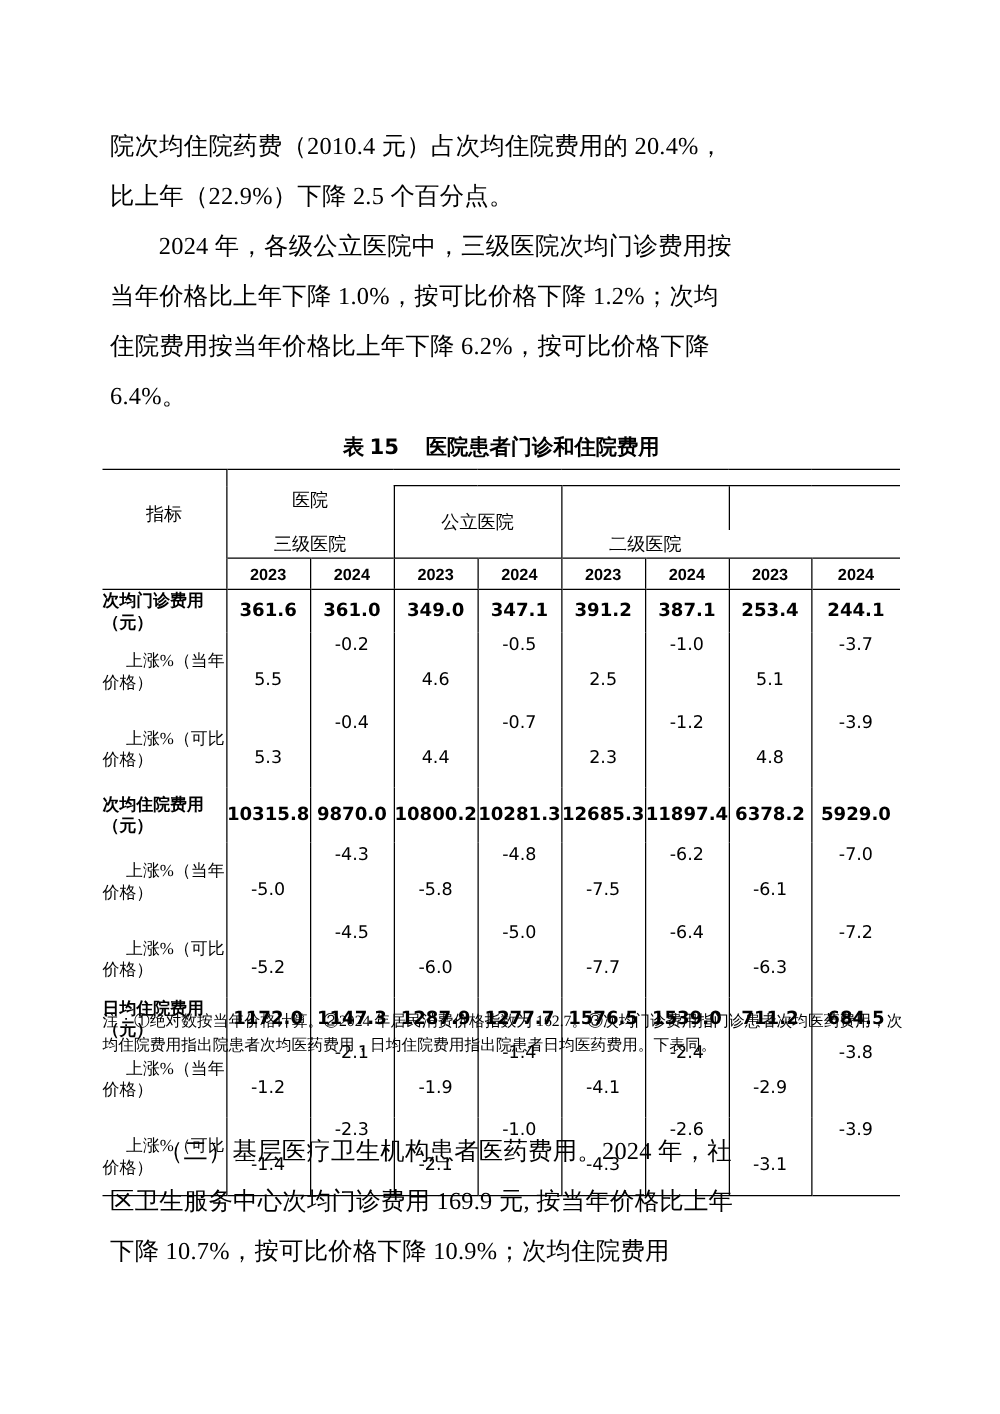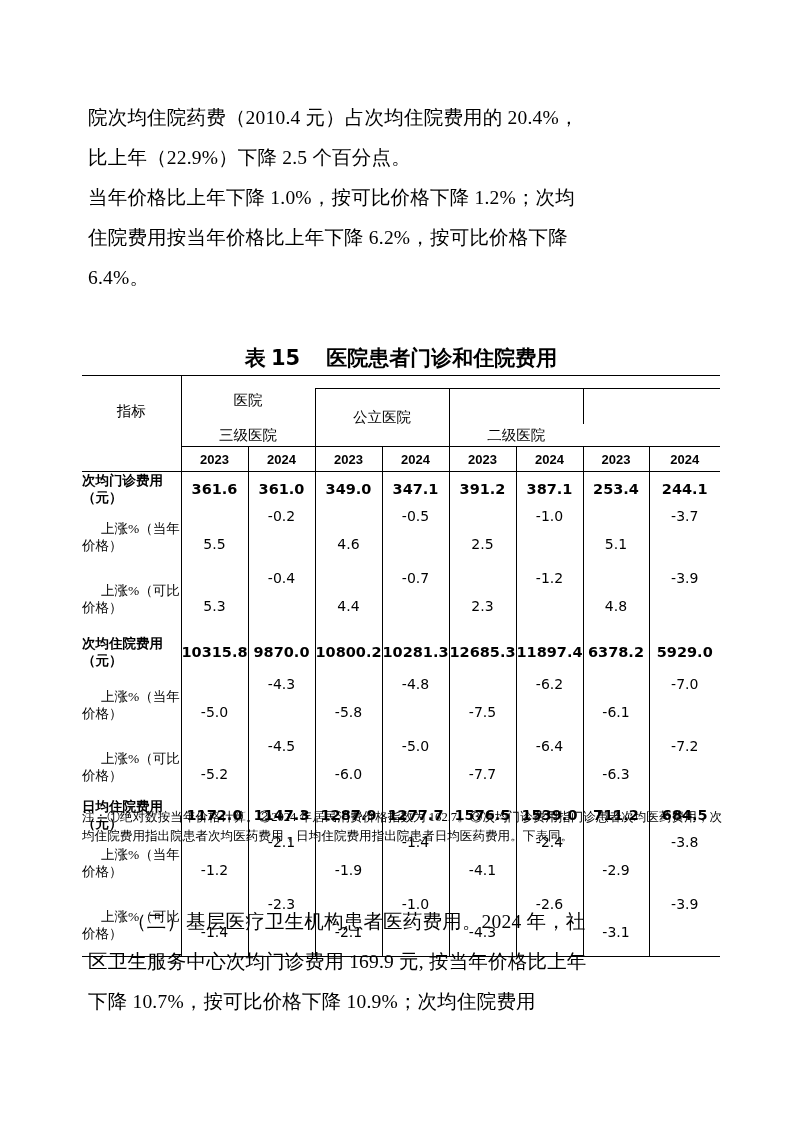--- a/index.html
+++ b/index.html
@@ -43,21 +43,21 @@
 
   
   #table-block {
     position: absolute;
     left: 82px;
     top: 345px;
     width: 638px;
   }
   .table-title {
     text-align: center;
-    font-size: 21px;
+    font-size: 17px;
     font-weight: bold;
     line-height: 26px;
     margin-bottom: 4px;
     font-family: "Liberation Serif", "DejaVu Serif", serif;
   }
   .table-title .tnum {
     font-family: "DejaVu Sans", "Liberation Sans", sans-serif;
   }
 
   table.stat {
@@ -142,20 +142,21 @@
   }
 </style>
 </head>
 <body>
 
 <div class="page">
 
   <div class="bodytext" id="para-top">
     <p>院次均住院药费（2010.4 元）占次均住院费用的 20.4%，</p>
     <p>比上年（22.9%）下降 2.5 个百分点。</p>
+    <p class="indent2">2024 年，各级公立医院中，三级医院次均门诊费用按</p>
     <p>当年价格比上年下降 1.0%，按可比价格下降 1.2%；次均</p>
     <p>住院费用按当年价格比上年下降 6.2%，按可比价格下降</p>
     <p>6.4%。</p>
   </div>
 
   <div id="table-block">
 
     <div class="table-title">
       <span>表</span>
       <span class="tnum">15</span>

